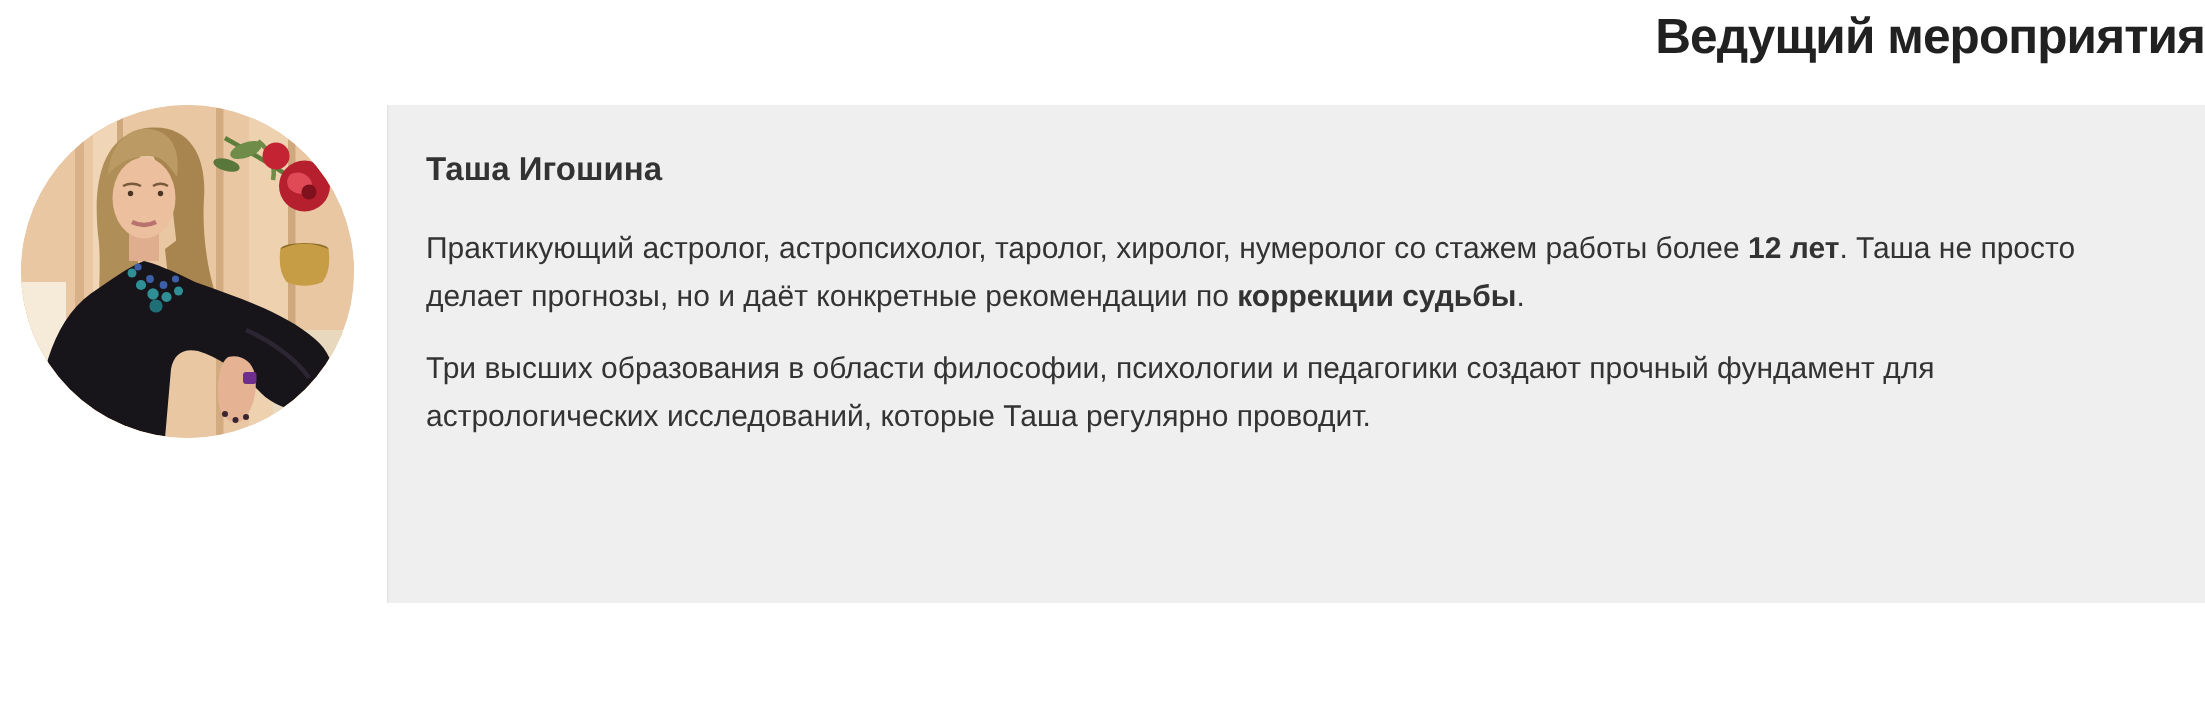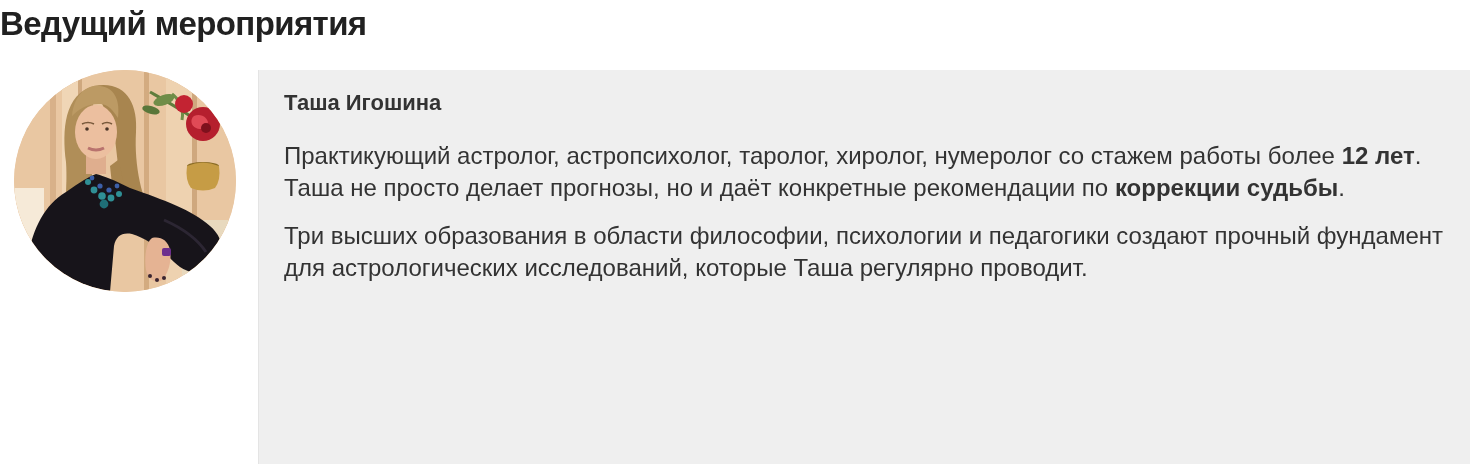--- a/index.html
+++ b/index.html
@@ -1,42 +1,42 @@
 <!DOCTYPE html>
 <html lang="ru" style="--panel-bg: #efefef; --title-color: #212121; --text-color: #333333;"><head>
 <meta charset="utf-8">
 <style>
   html,body{margin:0;padding:0;background:#ffffff;}
   body{font-family:"Liberation Sans", sans-serif;}
   .canvas{position:relative;width:1470px;height:468px;background:#ffffff;overflow:hidden;}
 
   .page-title{
     position:absolute;top:5px;left:0;width:100%;
-    text-align:left;font-size:33px;font-weight:700;letter-spacing:-0.6px;
+    text-align:right;font-size:33px;font-weight:700;letter-spacing:-0.6px;
     color:var(--title-color,#212121);
   }
 
   .photo{
     position:absolute;left:14px;top:70px;width:222px;height:222px;
     border-radius:50%;overflow:hidden;background:#e9c7a2;
   }
   .photo svg{display:block;width:100%;height:100%;}
 
   .panel{
-    position:absolute;left:258px;top:70px;right:0;height:394px;
+    position:absolute;left:258px;top:70px;right:0;height:332px;
     background:var(--panel-bg,#efefef);
     border-left:1px solid #e4e4e4;
-    padding:20px 22px 18px 25px;box-sizing:border-box;
+    padding:30px 22px 18px 25px;box-sizing:border-box;
   }
   .host-name{
     font-size:22px;font-weight:700;margin:0 0 24px 0;
     color:var(--text-color,#333333);
   }
   .para{
-    font-size:24px;line-height:32px;margin:16px 0 16px 0;
+    font-size:20px;line-height:32px;margin:16px 0 16px 0;
     color:var(--text-color,#333333);
     white-space:pre-wrap;
   }
   .para b{font-weight:700;}
 </style>
 </head>
 <body>
 
 <div class="canvas">
 

